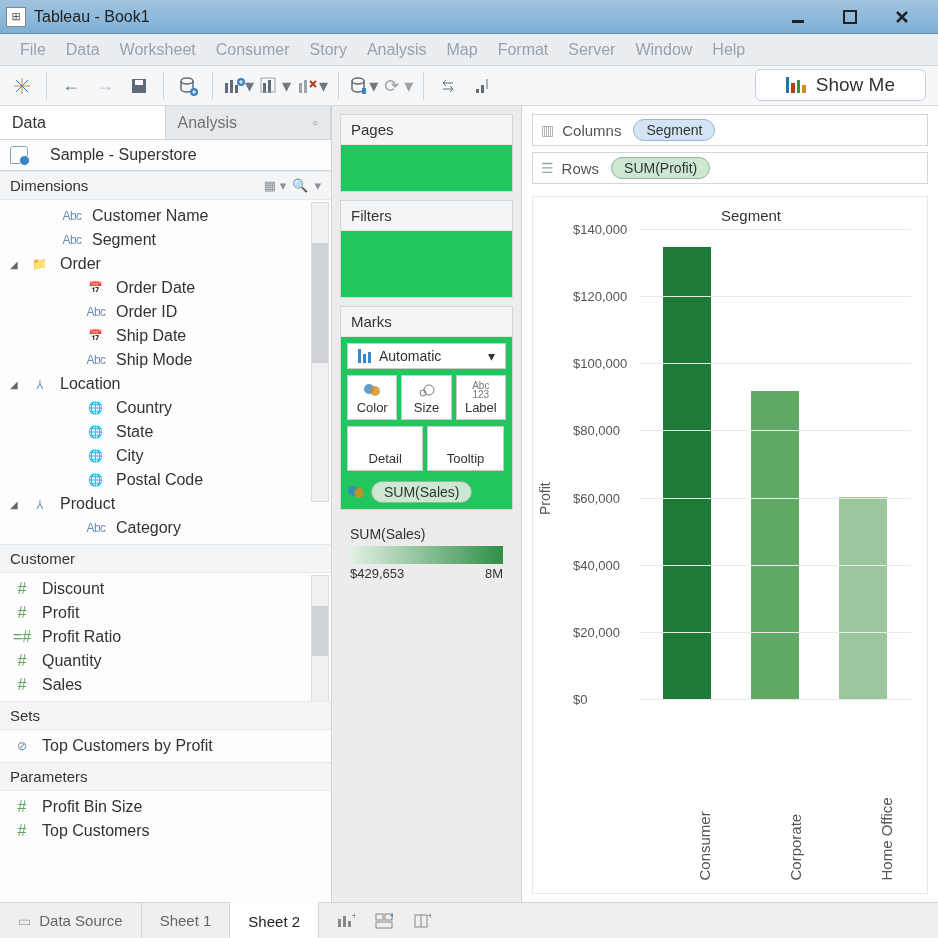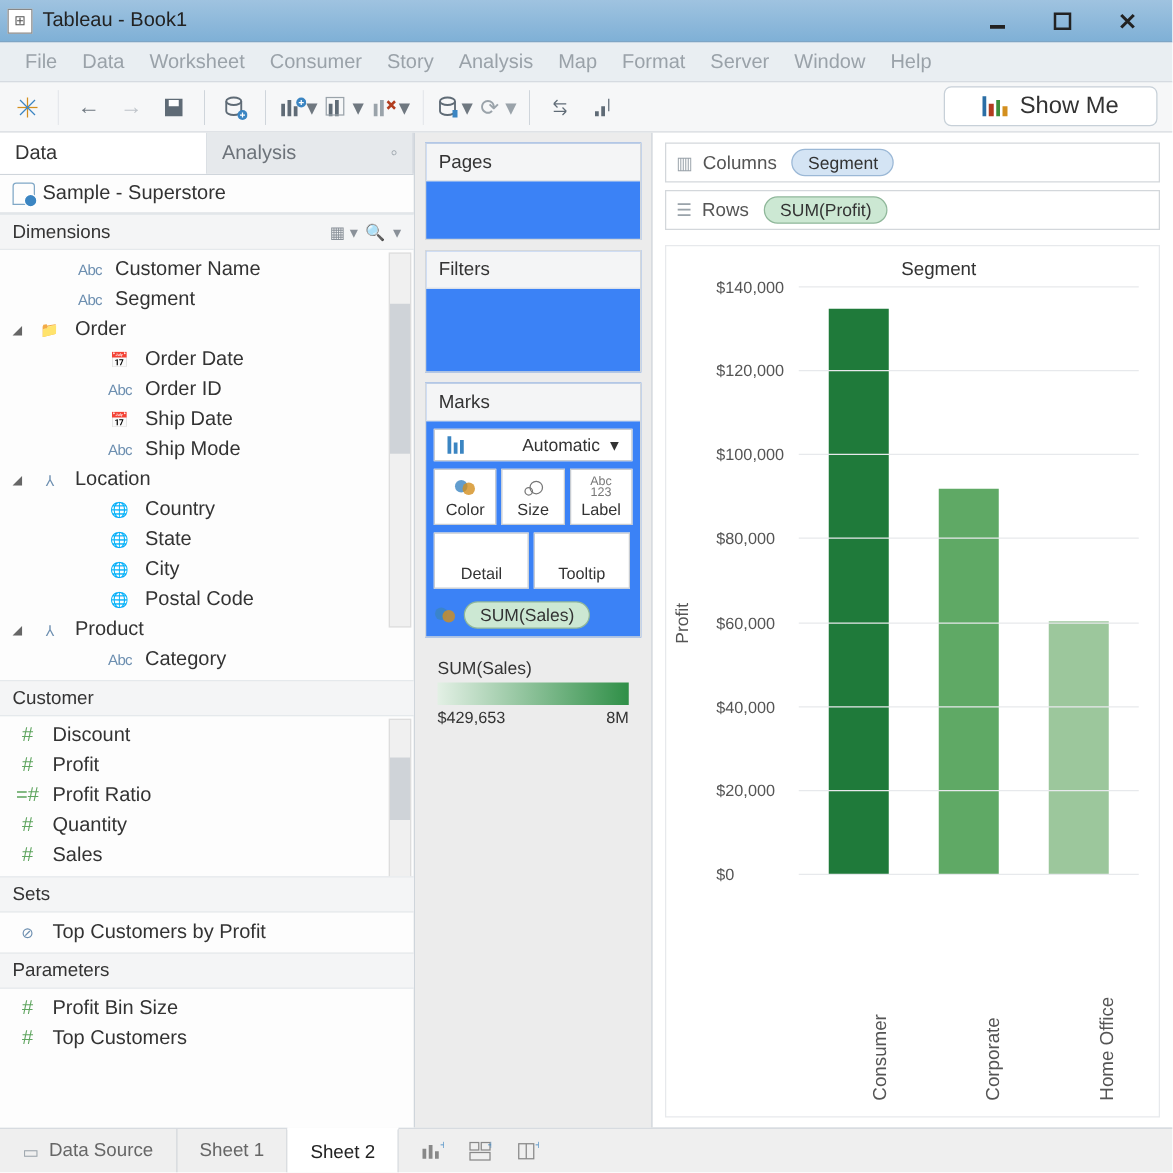--- a/index.html
+++ b/index.html
@@ -27,38 +27,38 @@
   .showme .bars span:nth-child(4){height:8px;background:#d38f1e;}
 
   .workspace { display:flex; height:calc(938px - 34px - 32px - 40px - 36px); }
 
   .leftpane { width:332px; border-right:1px solid #cfd5db; display:flex; flex-direction:column; background:#fdfdfd;}
   .tabs { display:flex; height:34px; border-bottom:1px solid #cfd5db;}
   .tabs .tab { flex:1; display:flex; align-items:center; padding:0 12px; font-size:16px; border-right:1px solid #cfd5db; }
   .tabs .tab.active{ background:#fff; font-weight:500;}
   .tabs .tab.inactive{ background:#e6e9ec; color:#6d737a;}
 
-  .datasource { padding:6px 10px; font-size:16px; display:flex; align-items:center; gap:6px; border-bottom:1px solid #cfd5db; }
+  .datasource { padding:6px 10px; font-size:16px; display:flex; align-items:center; gap:22px; border-bottom:1px solid #cfd5db; }
   .ds-icon{ width:18px;height:18px; border:1px solid #7fa7c6; border-radius:3px 3px 0 0; position:relative;}
   .ds-icon::after{content:""; position:absolute; right:-3px; bottom:-3px; width:9px;height:9px;border-radius:50%; background:#3b85c2; border:1px solid #fff;}
 
   .section-head { background:#f4f5f6; padding:5px 10px; font-size:15px; border-top:1px solid #e5e9ec; border-bottom:1px solid #e5e9ec; display:flex; align-items:center; justify-content:space-between;}
   .section-head .tools{ display:flex; gap:6px; color:#8a9199; font-size:13px;}
 
   .tree { padding:4px 0 4px 6px; font-size:16px; overflow:hidden;}
   .tree .row{ display:flex; align-items:center; gap:8px; padding:3px 8px 3px 4px; white-space:nowrap; }
   .tree .row.indent1{ padding-left:54px;}
   .tree .row.indent2{ padding-left:78px;}
   .tree .tri{ width:10px; font-size:10px; color:#666; }
   .tree .ic{ width:24px; text-align:center; font-size:12px; color:#6d8fb0;}
   .tree .ic.abc{ color:#6d8fb0; font-size:12px; letter-spacing:-0.5px;}
   .tree .ic.hash{ color:#5fa55f; font-size:16px;}
 
   .midpane { width:190px; background:#ececec; border-right:1px solid #cfd5db; display:flex; flex-direction:column; gap:8px; padding:8px;}
-  .card { background:#3b82f6; border:1px solid #d3d7db; border-radius:0;}
+  .card { background:#22c55e; border:1px solid #d3d7db; border-radius:0;}
   .card .hd{ background:#f4f5f6; padding:6px 10px; font-size:15px; border-bottom:1px solid #e1e4e8;}
   .card .bd{ padding:10px; min-height:36px; }
   .card.pages .bd{min-height:46px;}
   .card.filters .bd{min-height:66px;}
 
   .marks-type{ display:flex; align-items:center; gap:8px; border:1px solid #c8ccd1; padding:4px 10px; background:#fff; width:100%;}
   .marks-type .bars{display:flex;align-items:flex-end;gap:2px;height:14px;}
   .marks-type .bars span{width:3px;}
   .marks-type .bars span:nth-child(1){height:14px;background:#3b85c2;}
   .marks-type .bars span:nth-child(2){height:9px;background:#3b85c2;}
@@ -375,21 +375,21 @@
       </div>
     <div class="card">
       <div class="hd">Marks</div>
       <div class="bd" style="padding:6px;">
         <div class="marks-type">
           <div class="bars">
               <span></span>
               <span></span>
               <span></span>
             </div>
-          <span style="flex:1;text-align:right;">Automatic</span>
+          <span style="flex:1;">Automatic</span>
             <span>▾</span>
         </div>
         <div class="marks-grid">
           <div class="markcell"><div class="mi">
                 <svg width="18" height="18">
                   <circle cx="6" cy="8" r="5" fill="#3b85c2" opacity=".8"></circle>
                   <circle cx="12" cy="10" r="5" fill="#d38f1e" opacity=".8"></circle>
                 </svg>
               </div><span>Color</span></div>
           <div class="markcell"><div class="mi">

